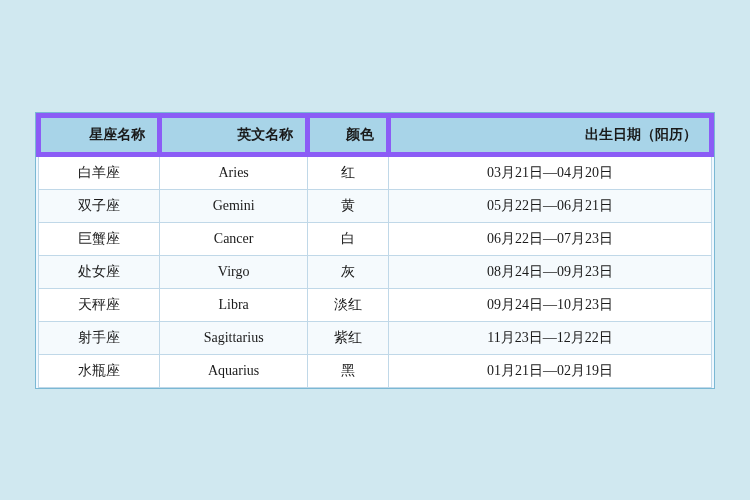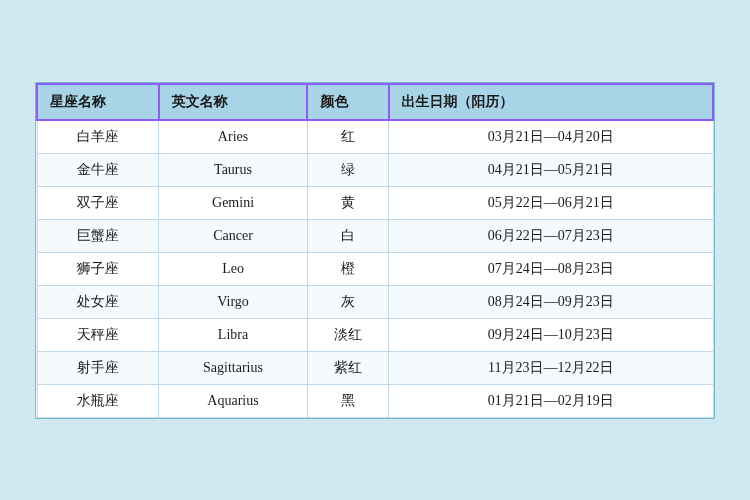--- a/index.html
+++ b/index.html
@@ -28,23 +28,23 @@
     table {
       width: 100%;
       border-collapse: collapse;
     }
 
     thead tr {
       background-color: #a8d4e8;
     }
 
     thead th {
-      border: 2px solid #8b5cf6;
+      border: 5px solid #8b5cf6;
       padding: 8px 12px;
-      text-align: left;
+      text-align: right;
       font-weight: bold;
       color: #1a1a1a;
     }
 
     tbody tr {
       background-color: #ffffff;
     }
 
     tbody tr:nth-child(even) {
       background-color: #f5fafd;
@@ -77,42 +77,30 @@
       </tr>
     </thead>
     <tbody id="table-body">
     <tr>
           <td>白羊座</td>
           <td>Aries</td>
           <td>红</td>
           <td>03月21日—04月20日</td>
         </tr>
         <tr>
-          <td>金牛座</td>
-          <td>Taurus</td>
-          <td>绿</td>
-          <td>04月21日—05月21日</td>
-        </tr>
-        <tr>
           <td>双子座</td>
           <td>Gemini</td>
           <td>黄</td>
           <td>05月22日—06月21日</td>
         </tr>
         <tr>
           <td>巨蟹座</td>
           <td>Cancer</td>
           <td>白</td>
           <td>06月22日—07月23日</td>
-        </tr>
-        <tr>
-          <td>狮子座</td>
-          <td>Leo</td>
-          <td>橙</td>
-          <td>07月24日—08月23日</td>
         </tr>
         <tr>
           <td>处女座</td>
           <td>Virgo</td>
           <td>灰</td>
           <td>08月24日—09月23日</td>
         </tr>
         <tr>
           <td>天秤座</td>
           <td>Libra</td>

